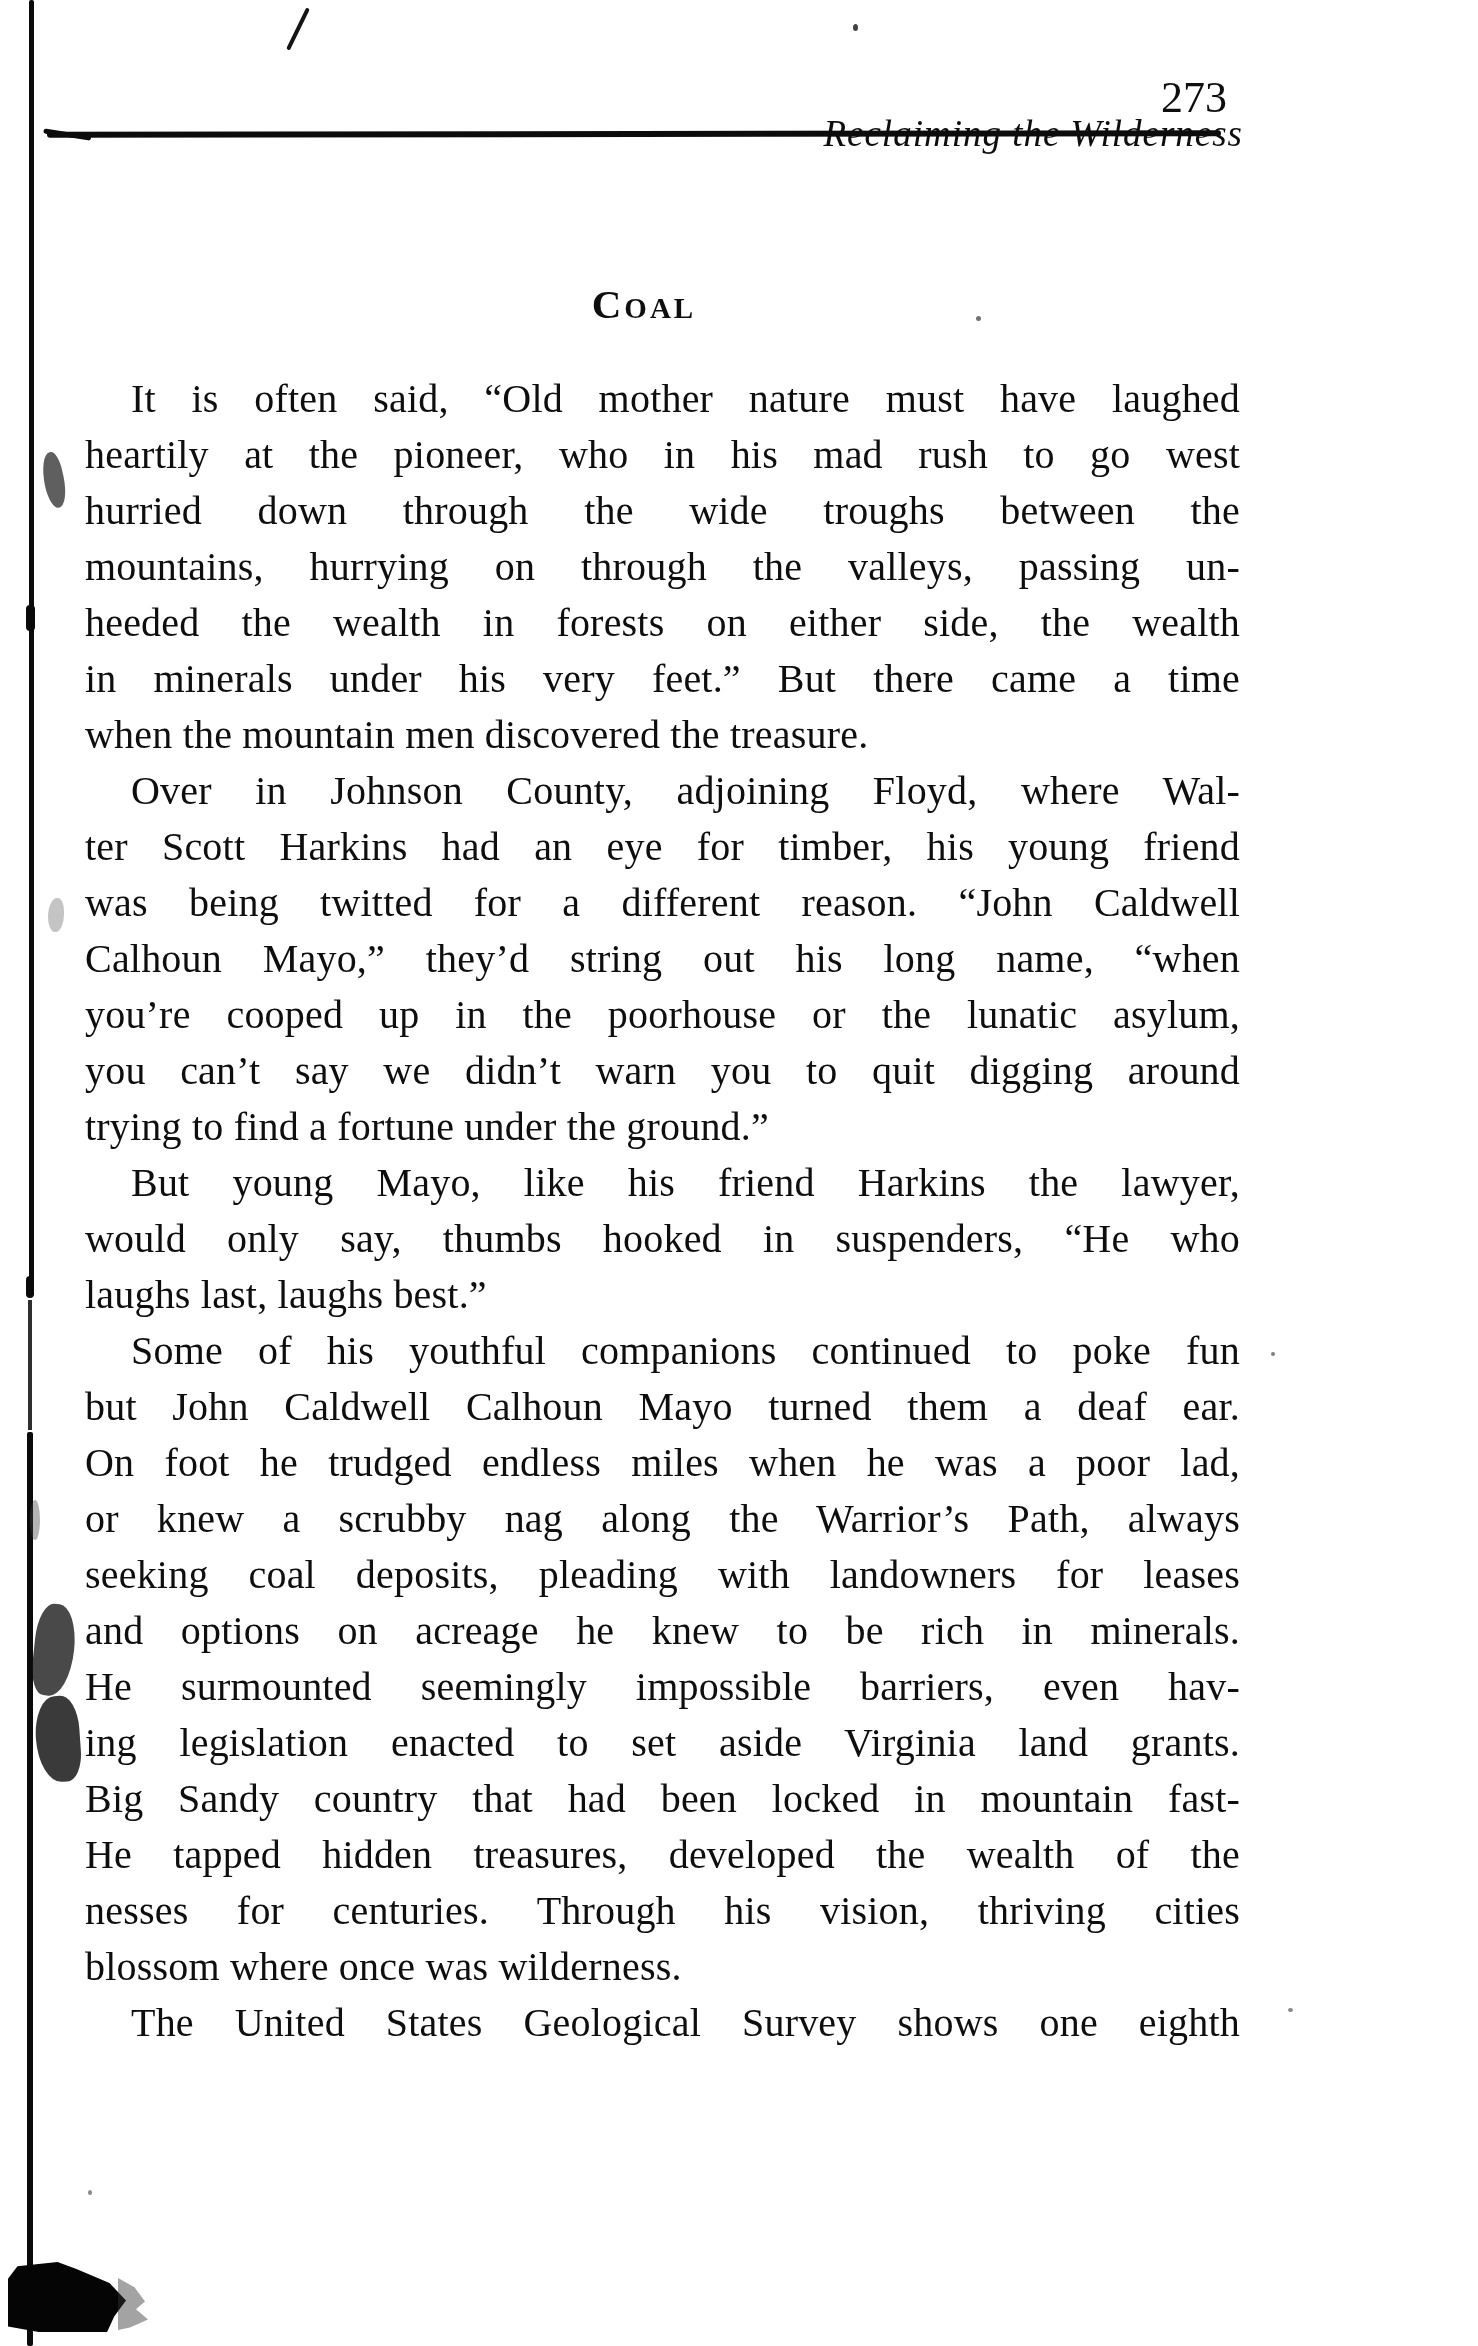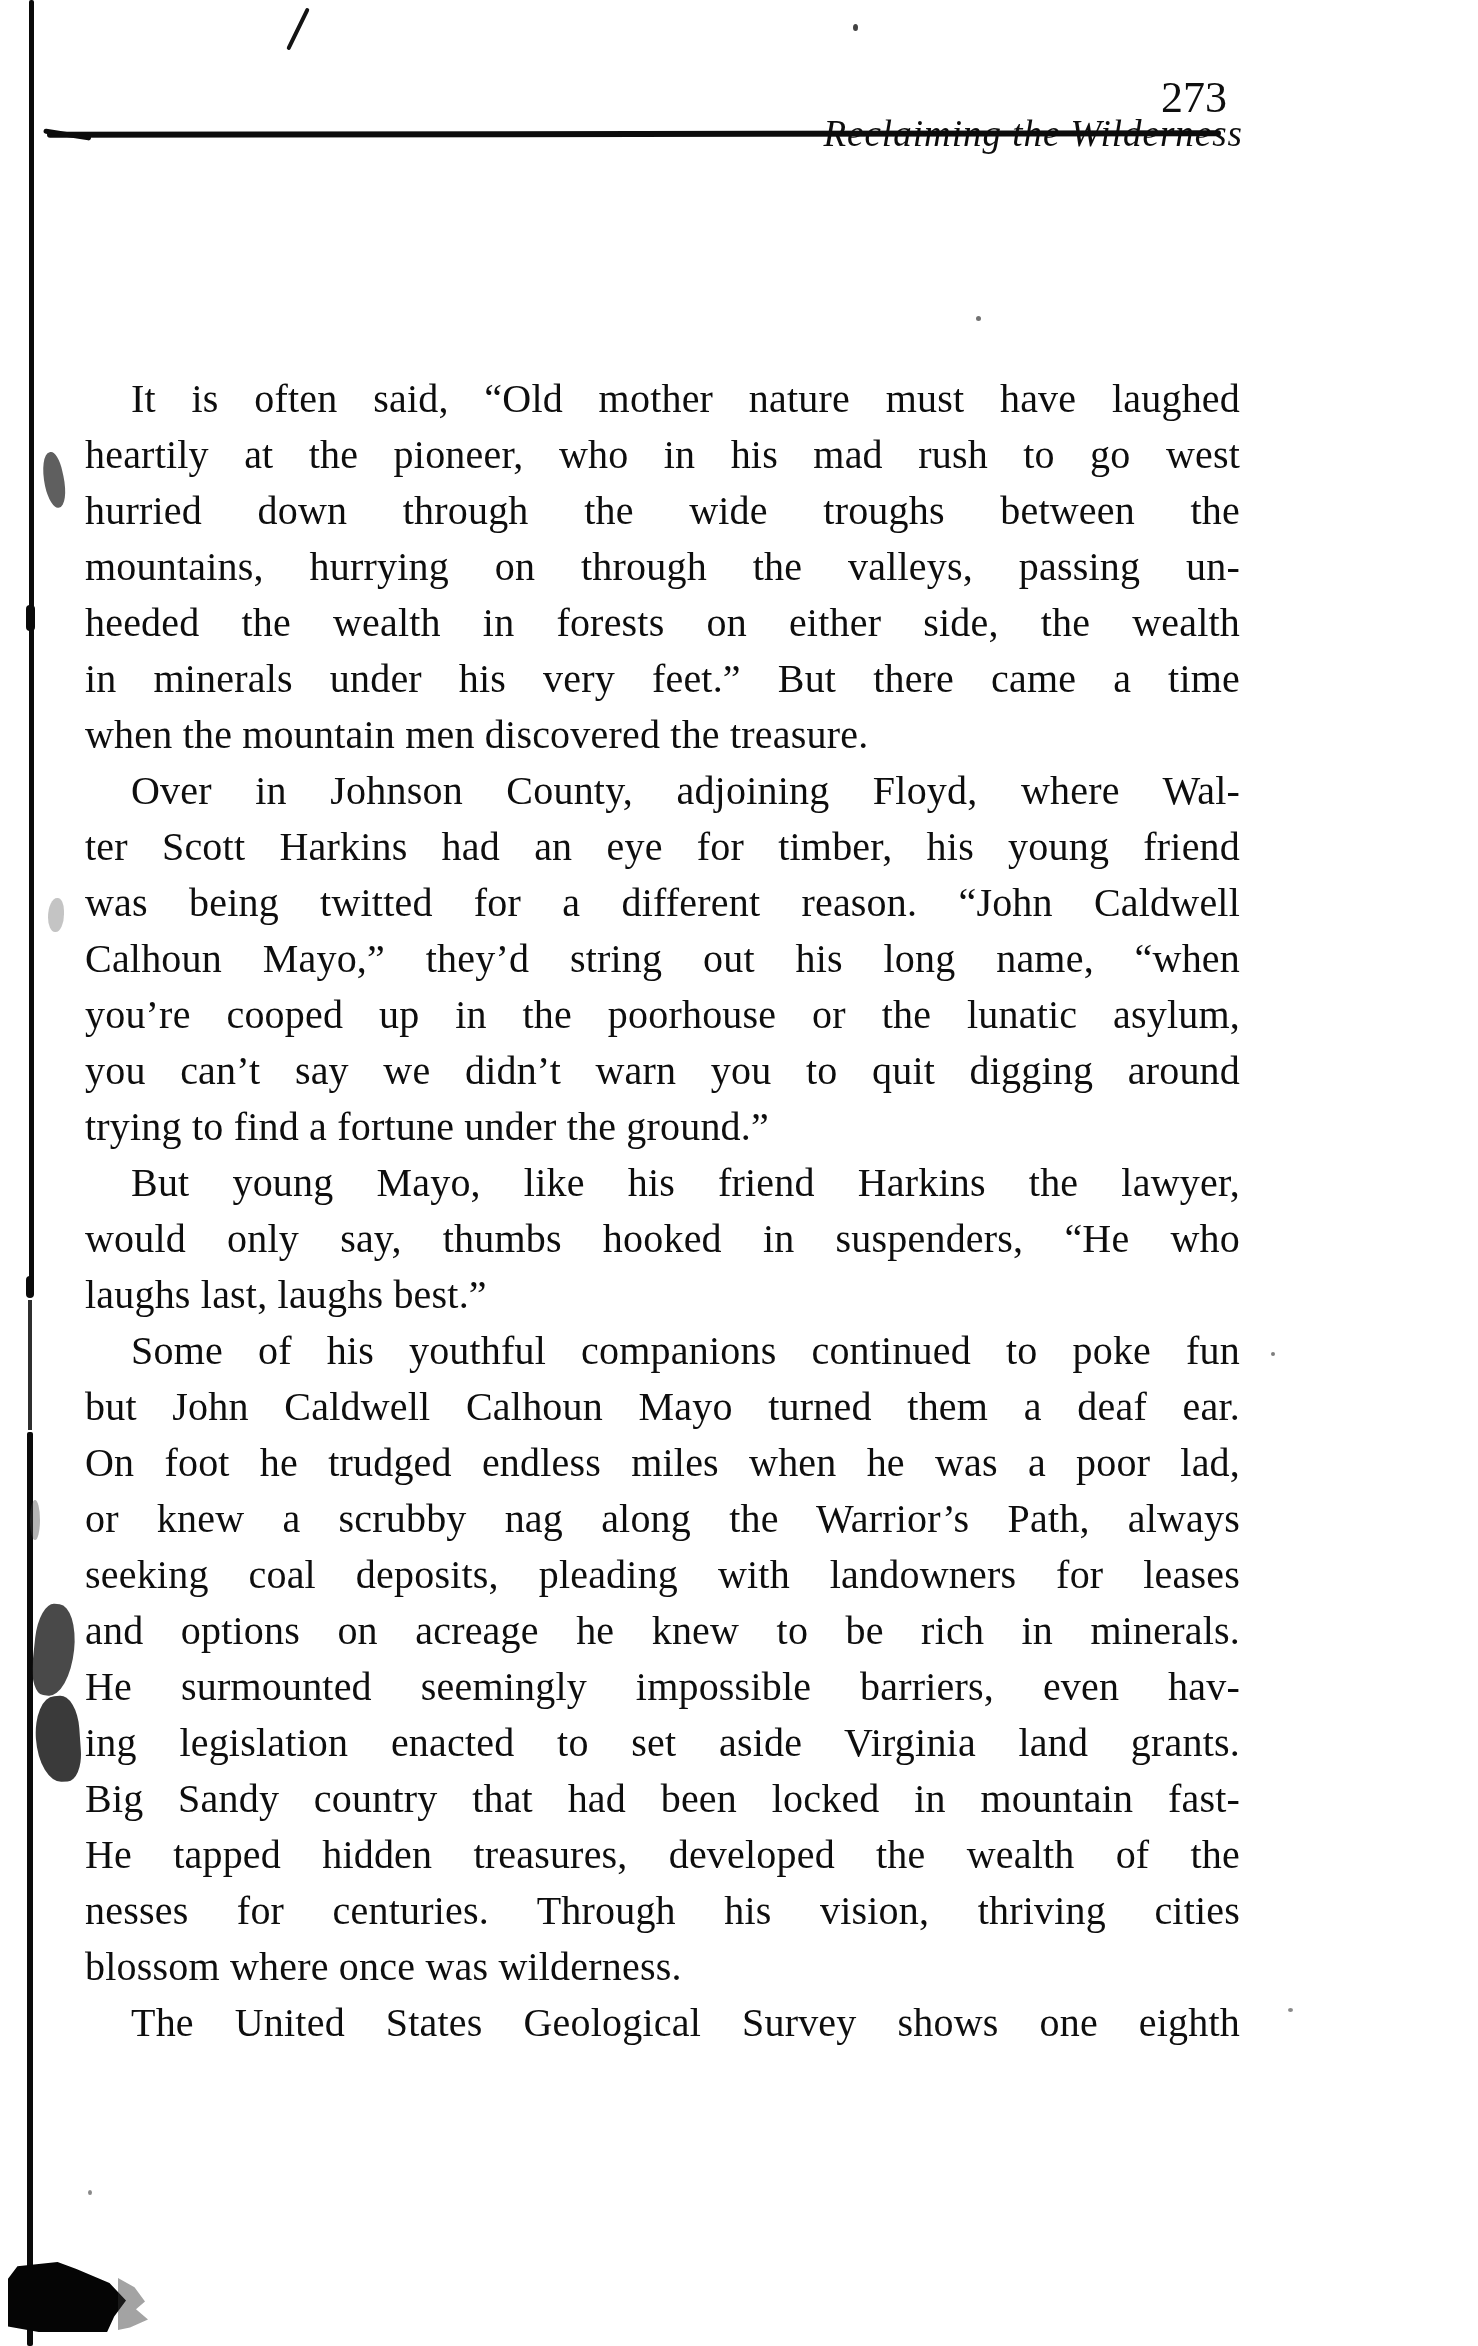--- a/index.html
+++ b/index.html
@@ -131,20 +131,23 @@
   <div class="spine-seg spine-c"></div>
   <div class="spine-seg spine-knot1"></div>
   <div class="spine-seg spine-knot2"></div>
 
   <div class="center-col running-header">
     <div class="header-title">Reclaiming the Wilderness</div>
     <div class="page-number">273</div>
   </div>
   <div class="header-rule"></div>
 
+  <div class="center-col section-heading">
+    <span>Coal</span>
+  </div>
 
   <div class="body-text">
       <div class="paragraph">
         <div class="line first just">It is often said, “Old mother nature must have laughed</div>
         <div class="line just">heartily at the pioneer, who in his mad rush to go west</div>
         <div class="line just">hurried down through the wide troughs between the</div>
         <div class="line just">mountains, hurrying on through the valleys, passing un-</div>
         <div class="line just">heeded the wealth in forests on either side, the wealth</div>
         <div class="line just">in minerals under his very feet.” But there came a time</div>
         <div class="line">when the mountain men discovered the treasure.</div>

